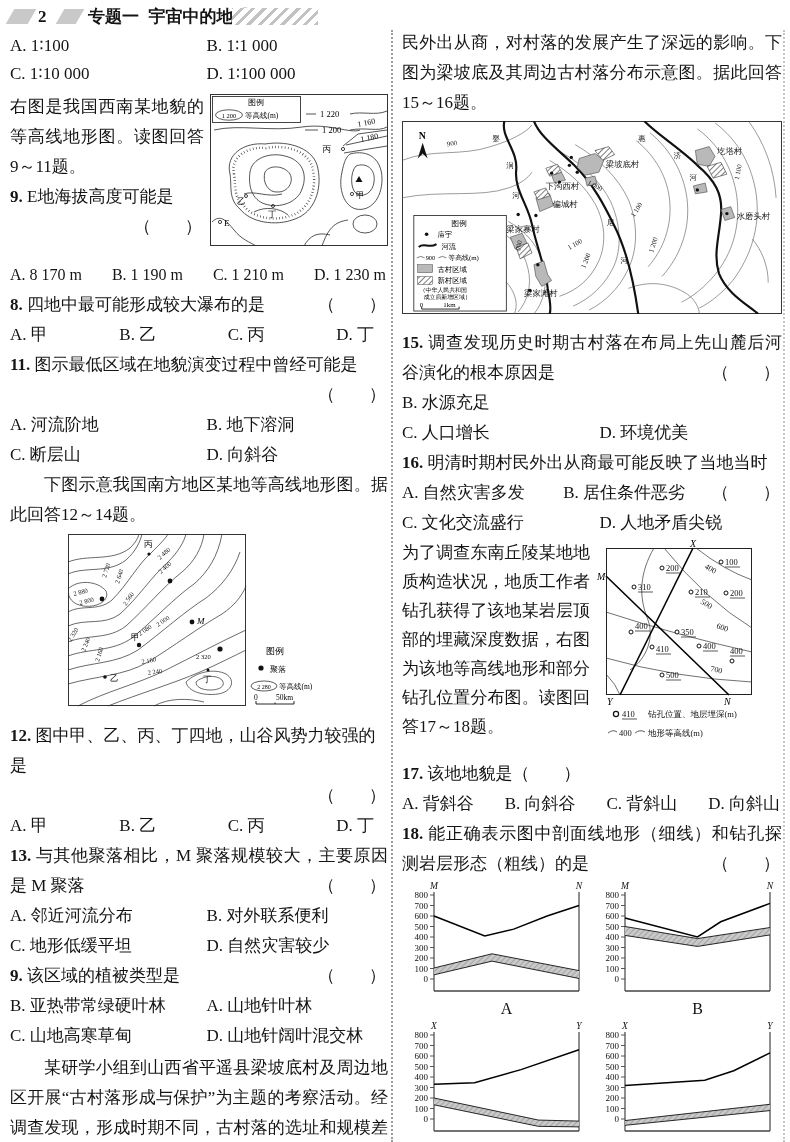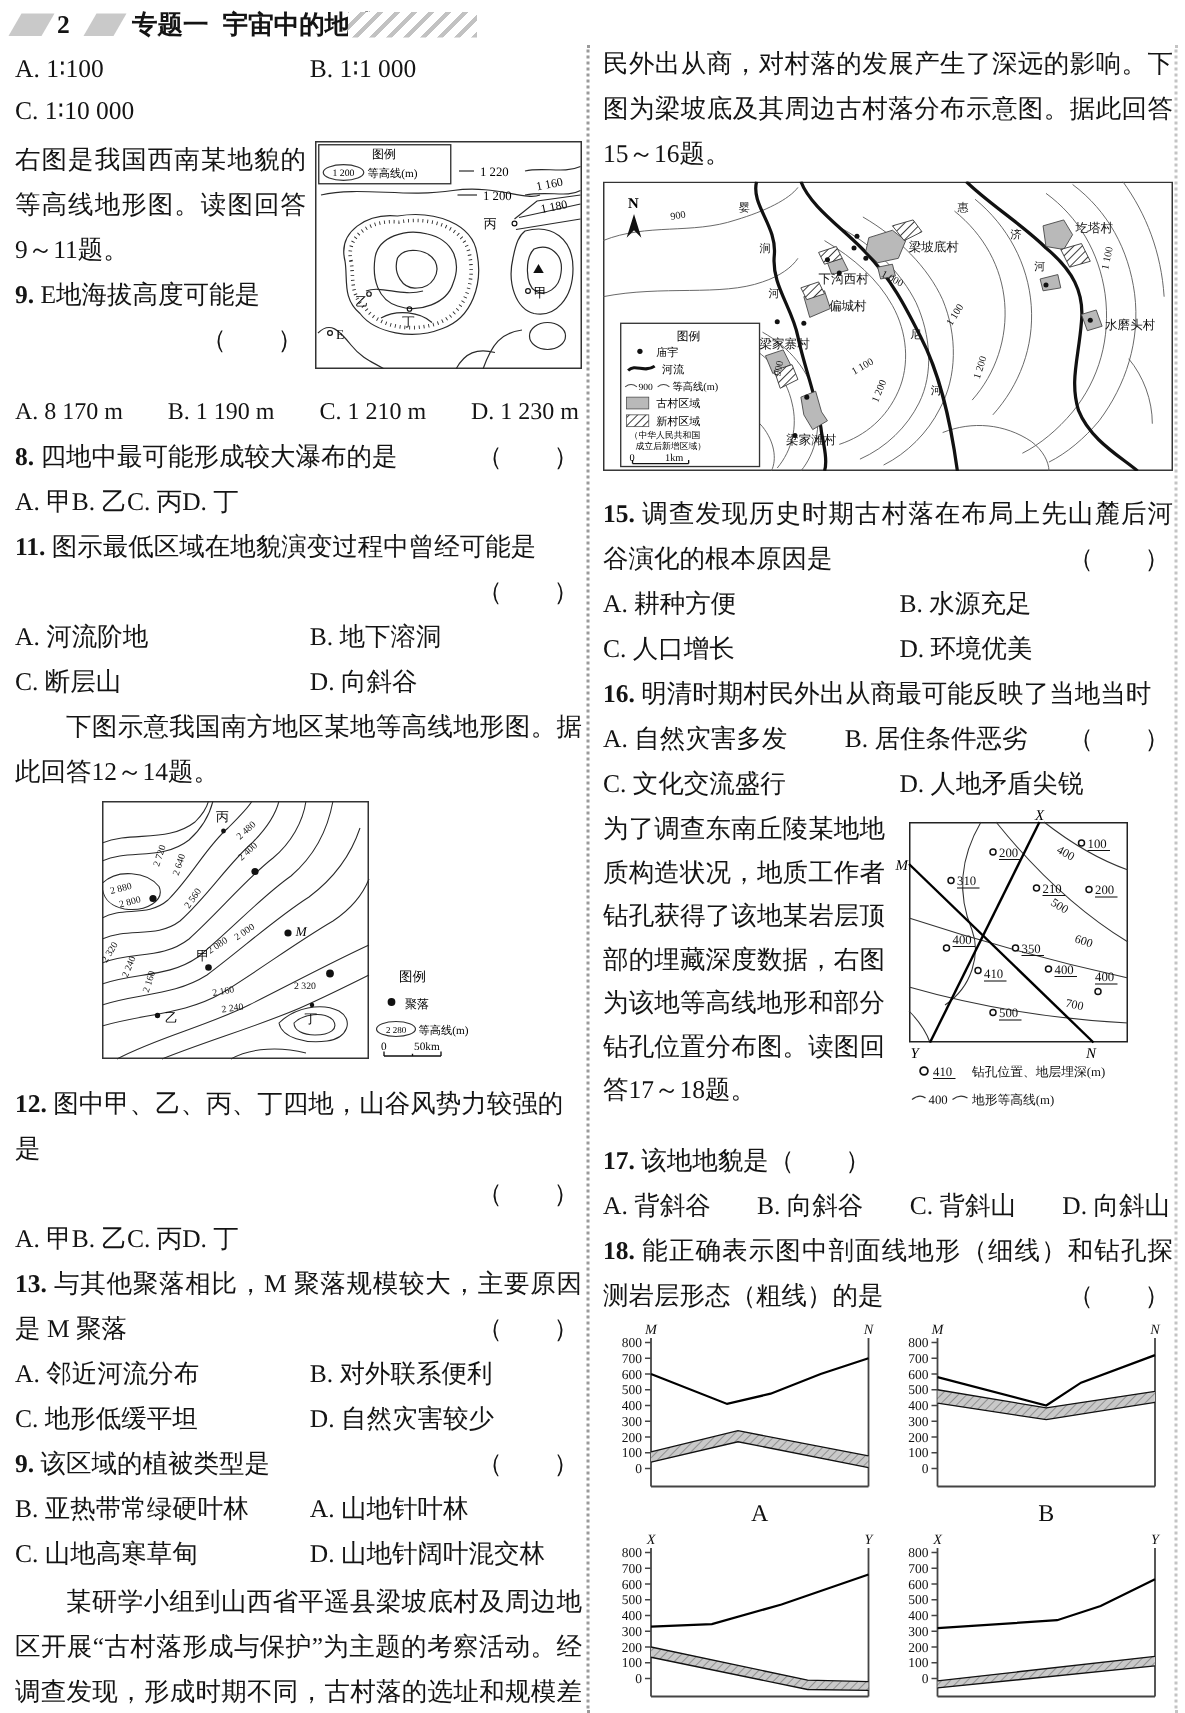--- a/index.html
+++ b/index.html
@@ -16,21 +16,21 @@
   .hdr .pg-deco2{position:absolute;left:60px;top:3px;width:20px;height:15px;background:#c9c9c9;transform:skewX(-30deg);}
   .hdr .pg-title{position:absolute;left:88px;top:-4px;font-weight:bold;font-size:17px;font-family:"Liberation Sans","DejaVu Sans",sans-serif;}
   .hdr .pg-stripes{position:absolute;left:232px;top:2px;width:86px;height:17px;
     background:repeating-linear-gradient(-45deg,#c2c2c2 0 3px,#fff 3px 8px);}
   .divider{position:absolute;left:391px;top:30px;bottom:0;border-left:2px dotted #9a9a9a;}
   .edge-r{position:absolute;left:783px;top:30px;bottom:0;border-left:2px dotted #c4c4c4;}
   .col{position:absolute;top:32px;}
   .col-l{left:10px;width:378px;}
   .col-r{left:402px;width:380px;top:28px;}
   .row2{display:grid;grid-template-columns:52% 48%;}
-  .row4{display:flex;padding-right:14px;}
+  .row4{display:flex;justify-content:space-between;padding-right:14px;}
   .rowflex{display:flex;justify-content:space-between;padding-right:2px;}
   .qnum{font-weight:bold;}
   .bk{float:right;padding-right:2px;}
   .bk-line{text-align:right;padding-right:2px;}
   .indent{text-indent:2em;}
   .just{text-align:justify;}
   .clear{clear:both;}
   .figwrap-r{float:right;margin:2px 0 4px 6px;}
   .fig-center{margin:4px 0 2px 58px;}
   .vmap{margin:3px 0 4px 0;}
@@ -54,20 +54,21 @@
 <div class="edge-r"></div>
 
 <div class="col col-l">
 
   <div class="row2 scale-opts">
     <span>A. 1∶100</span>
     <span>B. 1∶1 000</span>
   </div>
   <div class="row2 scale-opts">
     <span>C. 1∶10 000</span>
+    <span>D. 1∶100 000</span>
   </div>
 
   <div class="just" style="margin-top:4px;">
     <span class="figwrap-r">
       <svg width="178" height="152" viewBox="0 0 178 152">
         <rect x="0.5" y="0.5" width="177" height="151" fill="#fff" stroke="#333" stroke-width="1"></rect>
         <g stroke="#2a2a2a" stroke-width="0.8" fill="none">
           <path d="M96 20 H106"></path>
             <path d="M140 20 C152 17 166 22 177 17"></path>
           <path d="M95 36 H108"></path>
@@ -387,21 +388,20 @@
       </g>
     </svg>
   </div>
 
   <div class="just">
     <span class="qnum">15.</span>
     <span>调查发现历史时期古村落在布局上先山麓后河谷演化的根本原因是</span>
     <span class="bk">（　　）</span>
   </div>
   <div class="row2">
-    <span>A. 耕种方便</span>
     <span>B. 水源充足</span>
   </div>
   <div class="row2">
     <span>C. 人口增长</span>
     <span>D. 环境优美</span>
   </div>
 
   <div class="just">
     <span class="qnum">16.</span>
     <span>明清时期村民外出从商最可能反映了当地当时</span>

